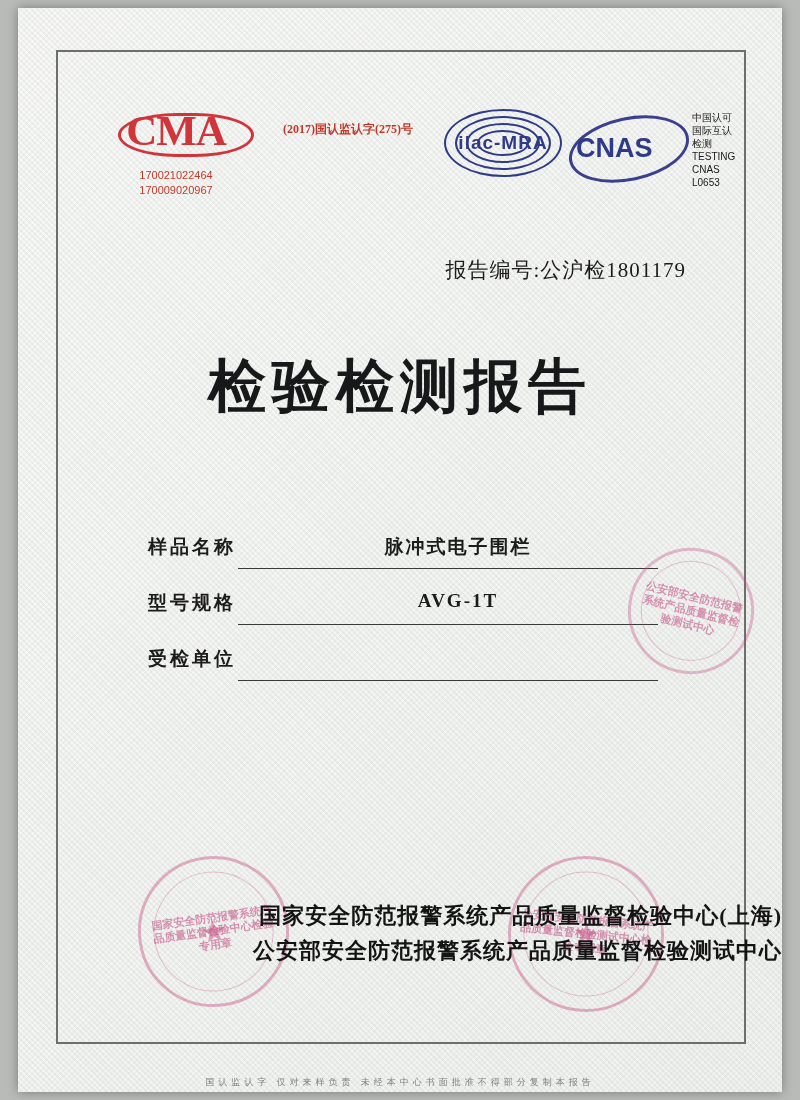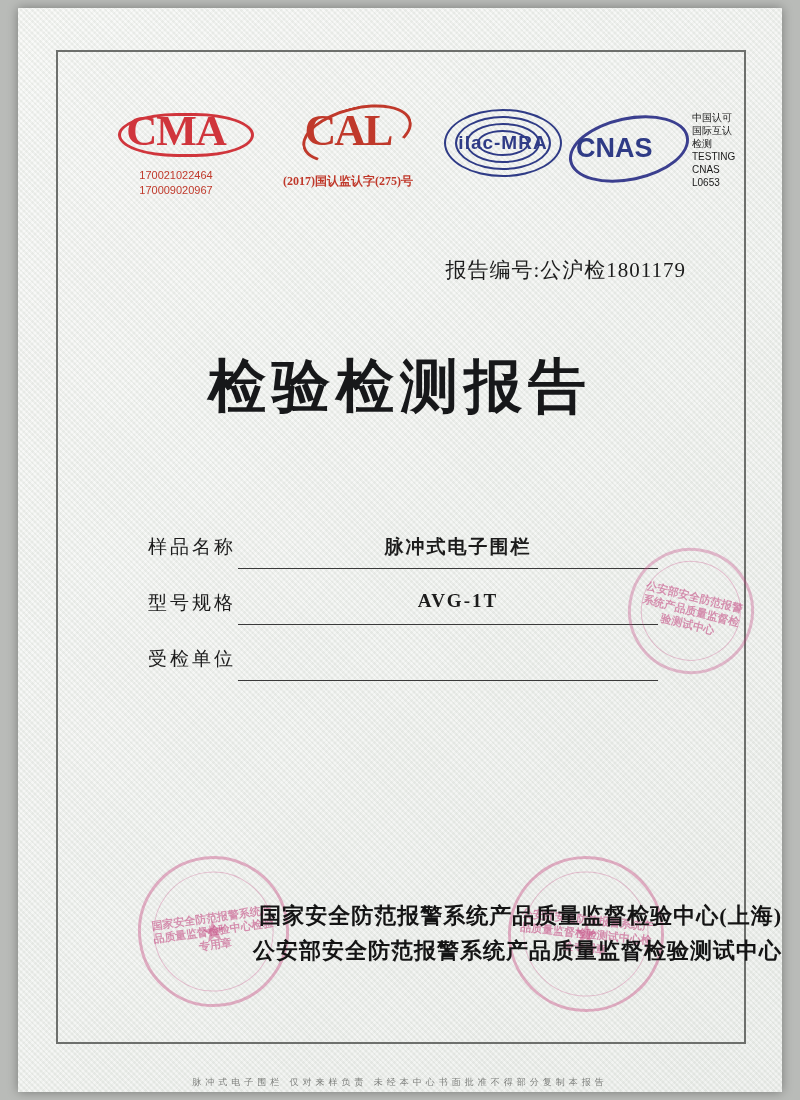--- a/index.html
+++ b/index.html
@@ -195,21 +195,21 @@
     position: relative;
     height: 56px;
   }
   .field-label {
     position: absolute;
     left: 0;
     top: 8px;
     font-size: 19px;
     letter-spacing: 3px;
     color: #1c1c1c;
-    font-weight: normal;
+    font-weight: bold;
   }
   .field-value {
     position: absolute;
     left: 110px;
     right: 0;
     top: 8px;
     text-align: center;
     font-size: 19px;
     letter-spacing: 2px;
     color: #1c1c1c;
@@ -319,21 +319,20 @@
 
     <div class="logo logo-cma">
       <div class="cma-mark">CMA</div>
       <div class="cma-nums">
         <div>170021022464</div>
         <div>170009020967</div>
       </div>
     </div>
 
     <div class="logo logo-cal">
-      <div class="cal-mark">CAL</div>
       <div class="cal-sub">(2017)国认监认字(275)号</div>
     </div>
 
     <div class="logo logo-ilac">
       <div class="ilac-wrap">
         <div class="ilac-ring r1"></div>
         <div class="ilac-ring r2"></div>
         <div class="ilac-ring r3"></div>
         <div class="ilac-ring r4"></div>
         <div class="ilac-text">ilac-MRA</div>
@@ -394,13 +393,13 @@
     <div class="stamp-star">★</div>
     <div class="stamp-text">公安部安全防范报警系统产品质量监督检验测试中心检验专用章</div>
   </div>
 
   <div class="footer">
     <div class="footer-line">国家安全防范报警系统产品质量监督检验中心(上海)</div>
     <div class="footer-line">公安部安全防范报警系统产品质量监督检验测试中心</div>
   </div>
 </div>
 
-<div class="bottom-strip">脉冲式电子围栏 仅对来样负责 未经本中心书面批准不得部分复制本报告</div>
+<div class="bottom-strip">国认监认字 仅对来样负责 未经本中心书面批准不得部分复制本报告</div>
 
 </body></html>

